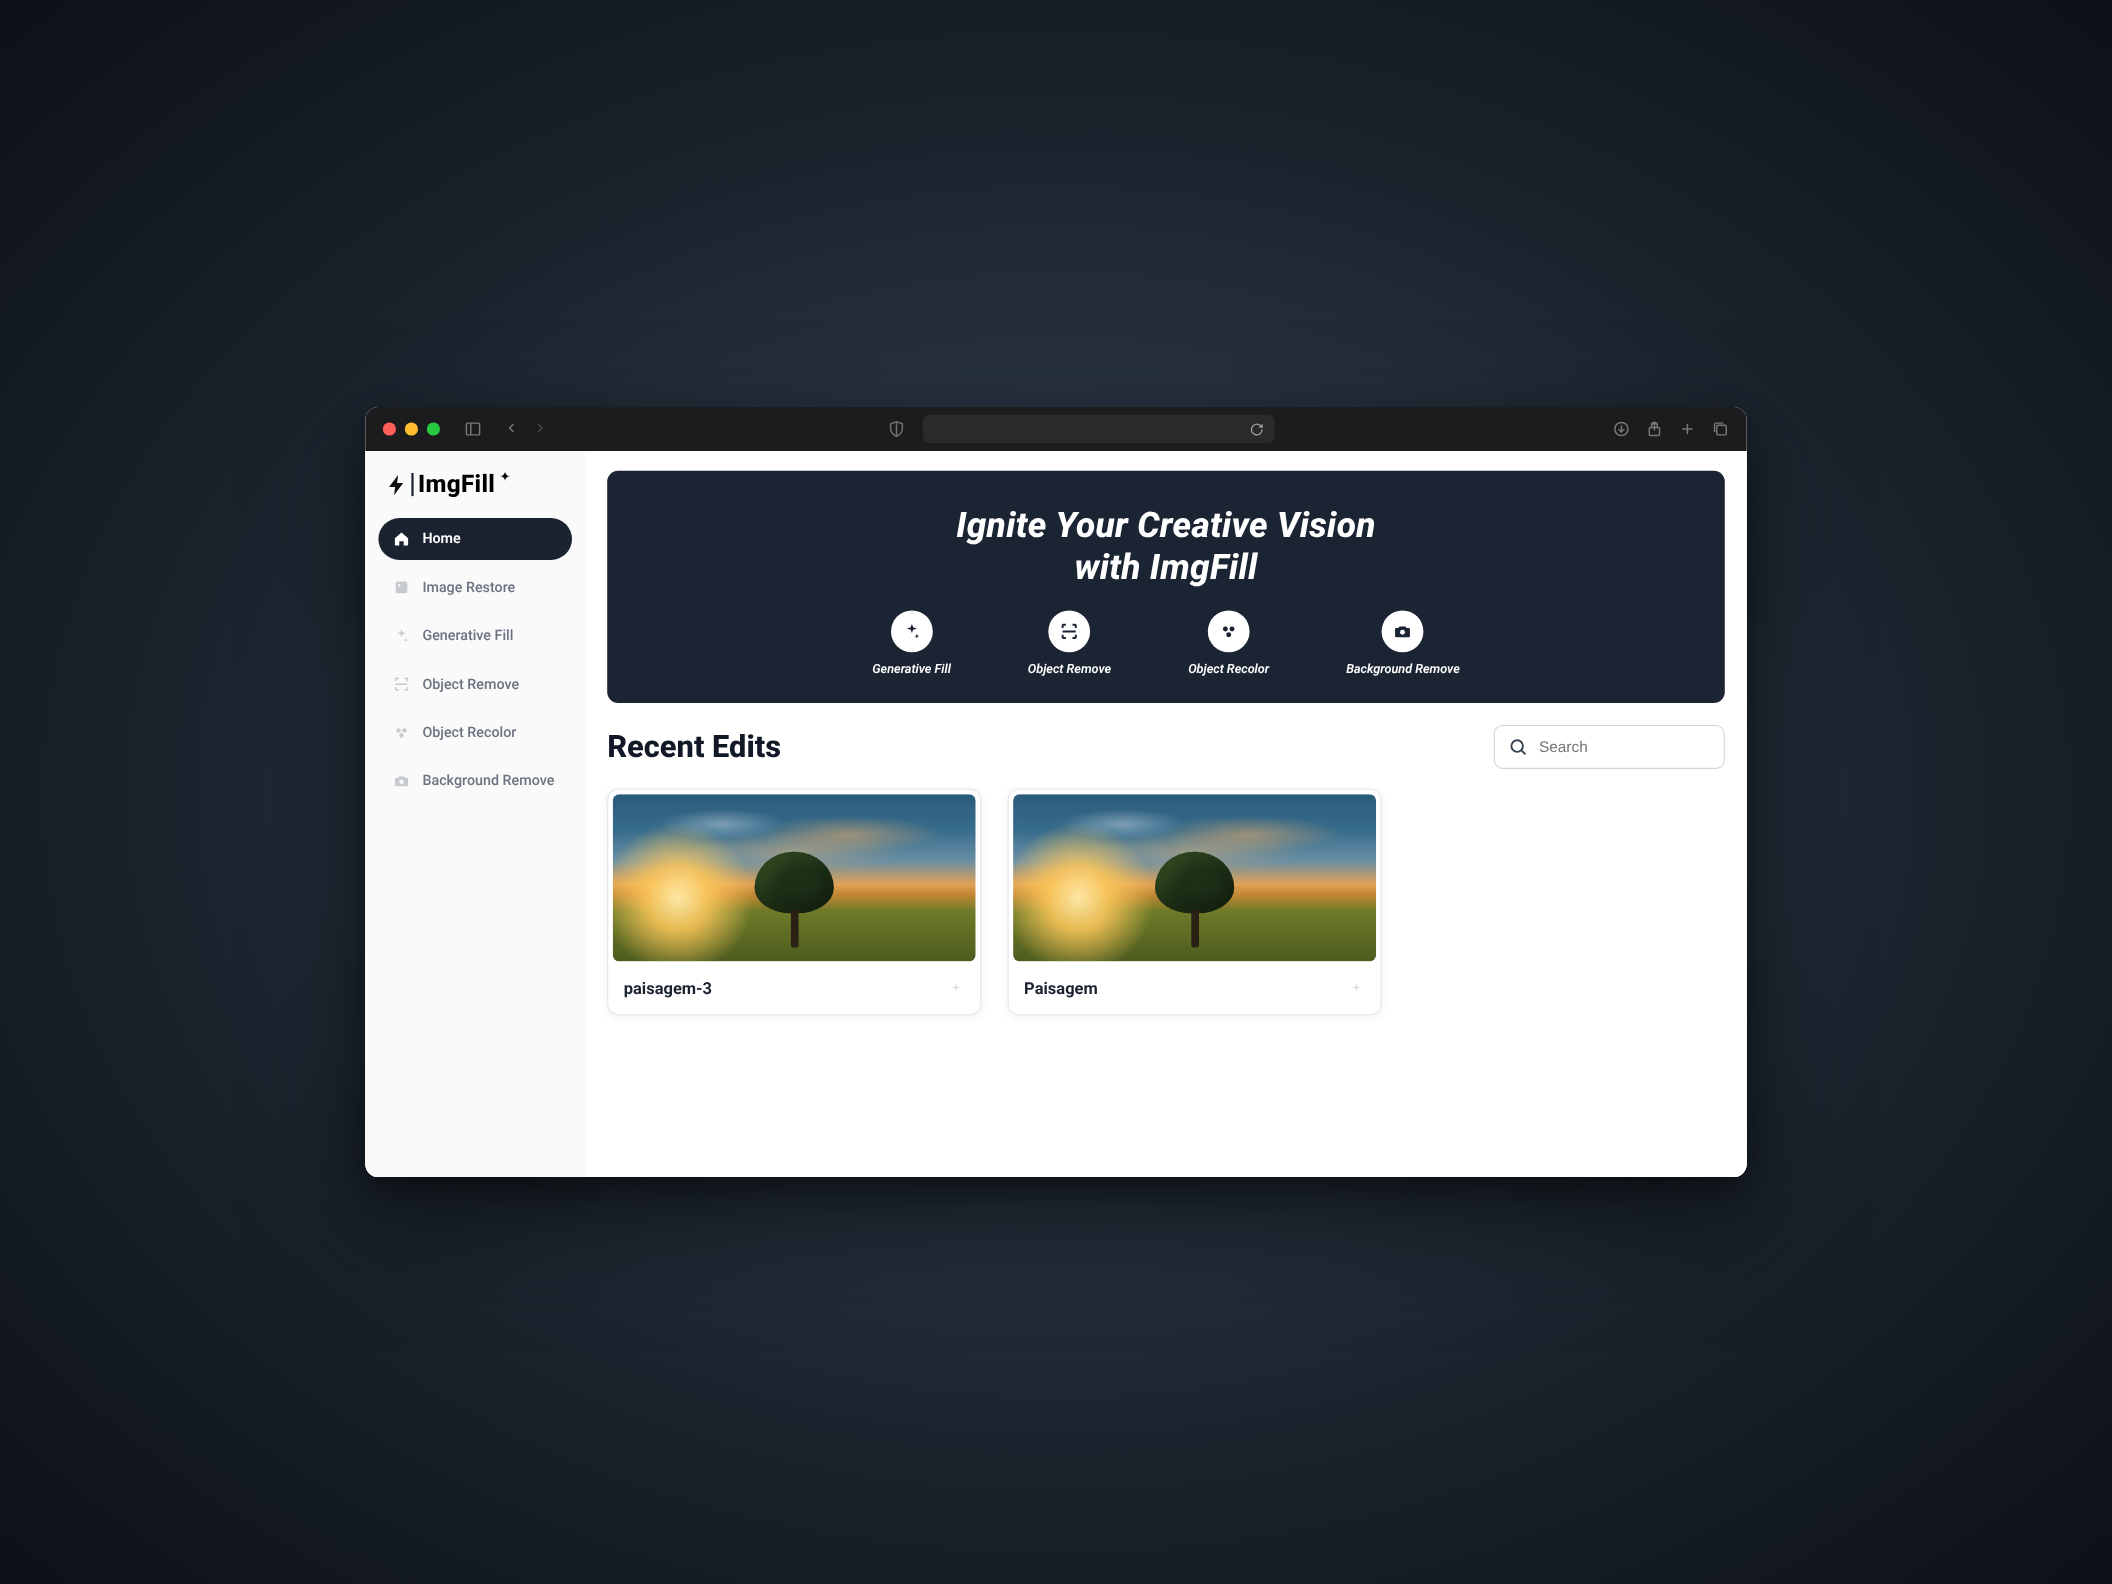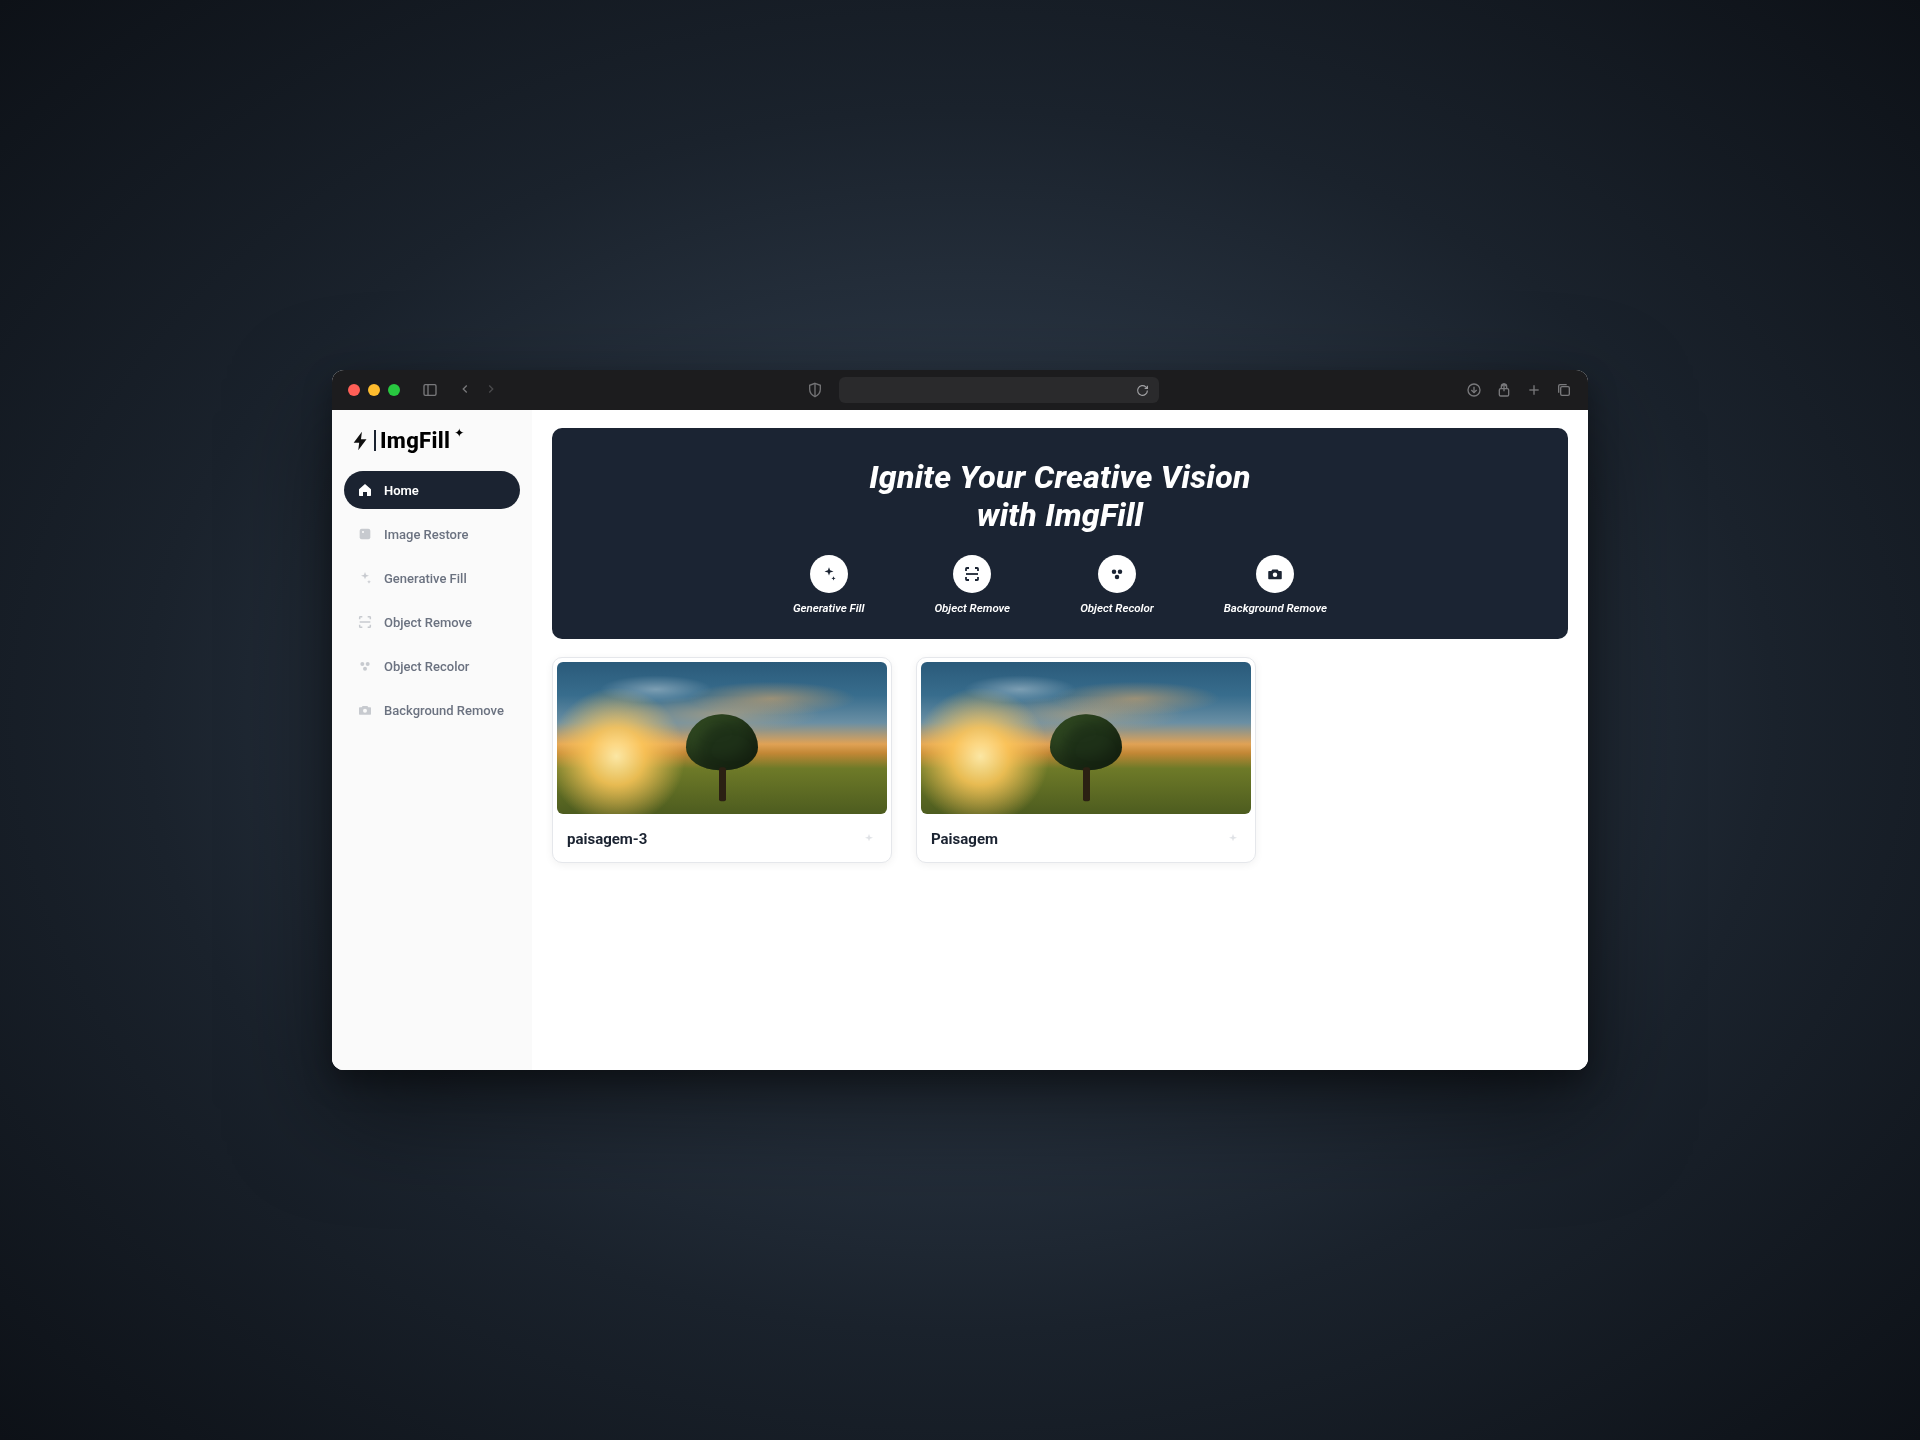--- a/index.html
+++ b/index.html
@@ -301,20 +301,32 @@
               <svg viewBox="0 0 24 24" width="18" height="18" fill="currentColor">
                   <path d="M4 8h3l1.5-2h7L17 8h3a1 1 0 0 1 1 1v9a1 1 0 0 1-1 1H4a1 1 0 0 1-1-1V9a1 1 0 0 1 1-1z"></path>
                   <circle cx="12" cy="13" r="3" fill="#fff"></circle>
                 </svg>
             </span>
             <span class="hlabel">Background Remove</span>
           </div>
         </div>
       </section>
 
+      <div class="row-head">
+        <h2 class="section-title">Recent Edits</h2>
+        <div class="search">
+          <span>
+            <svg viewBox="0 0 24 24" width="18" height="18" fill="none" stroke="#374151" stroke-width="2.3">
+                <circle cx="11" cy="11" r="7"></circle>
+                <line x1="21" y1="21" x2="16.5" y2="16.5"></line>
+              </svg>
+          </span>
+          <input type="text" placeholder="Search" style="">
+        </div>
+      </div>
 
       <div class="grid">
         <div class="card">
           <div class="thumb">
             <div class="thumb-inner">
                 <div class="cloud"></div>
                 <div class="tree">
                   <div class="crown"></div>
                   <div class="trunk"></div>
                 </div>

